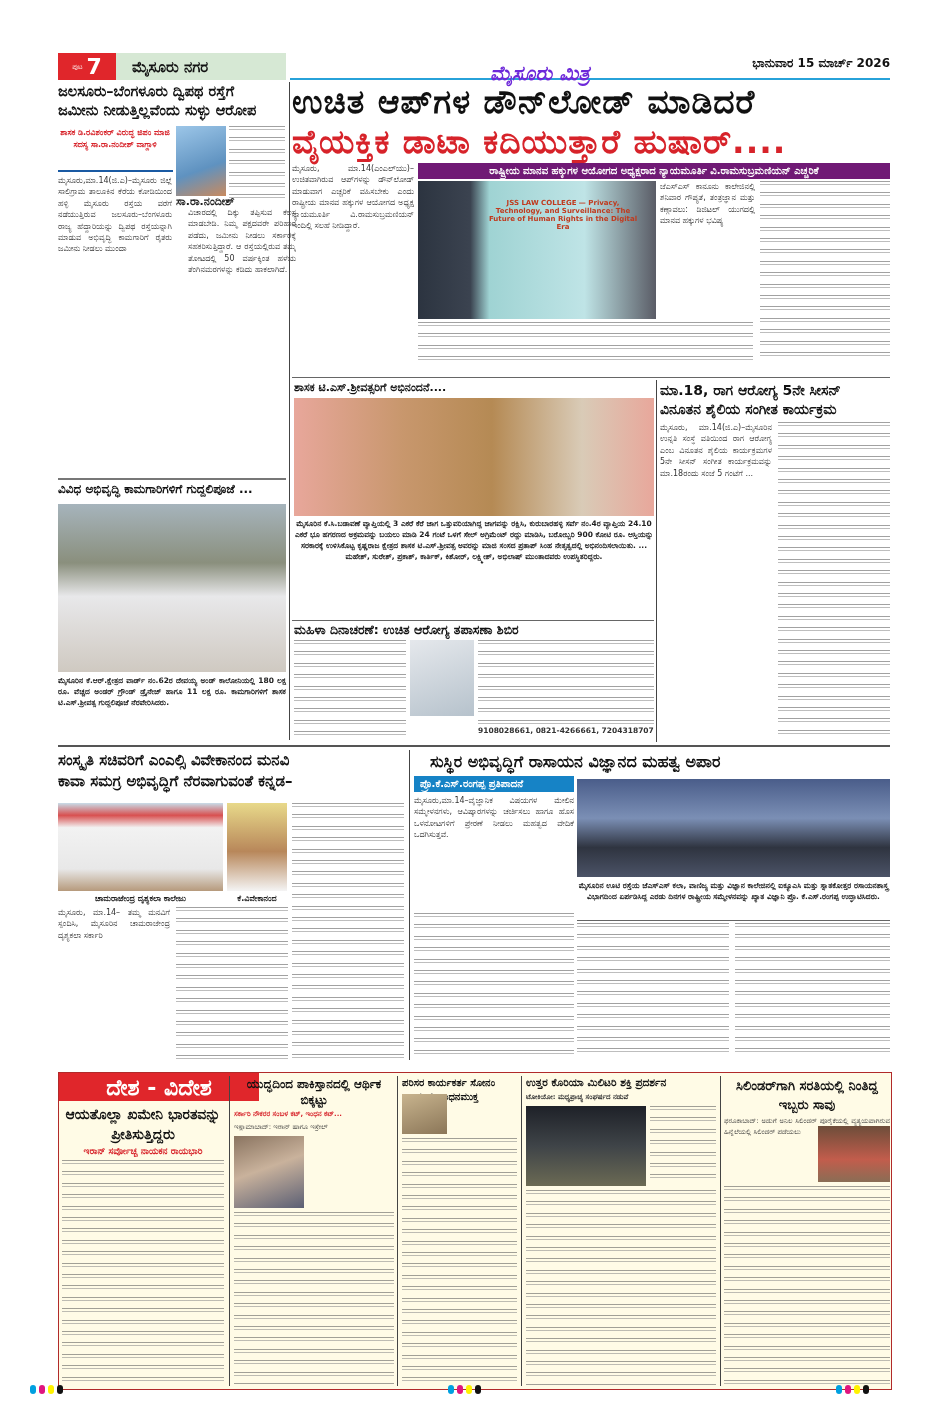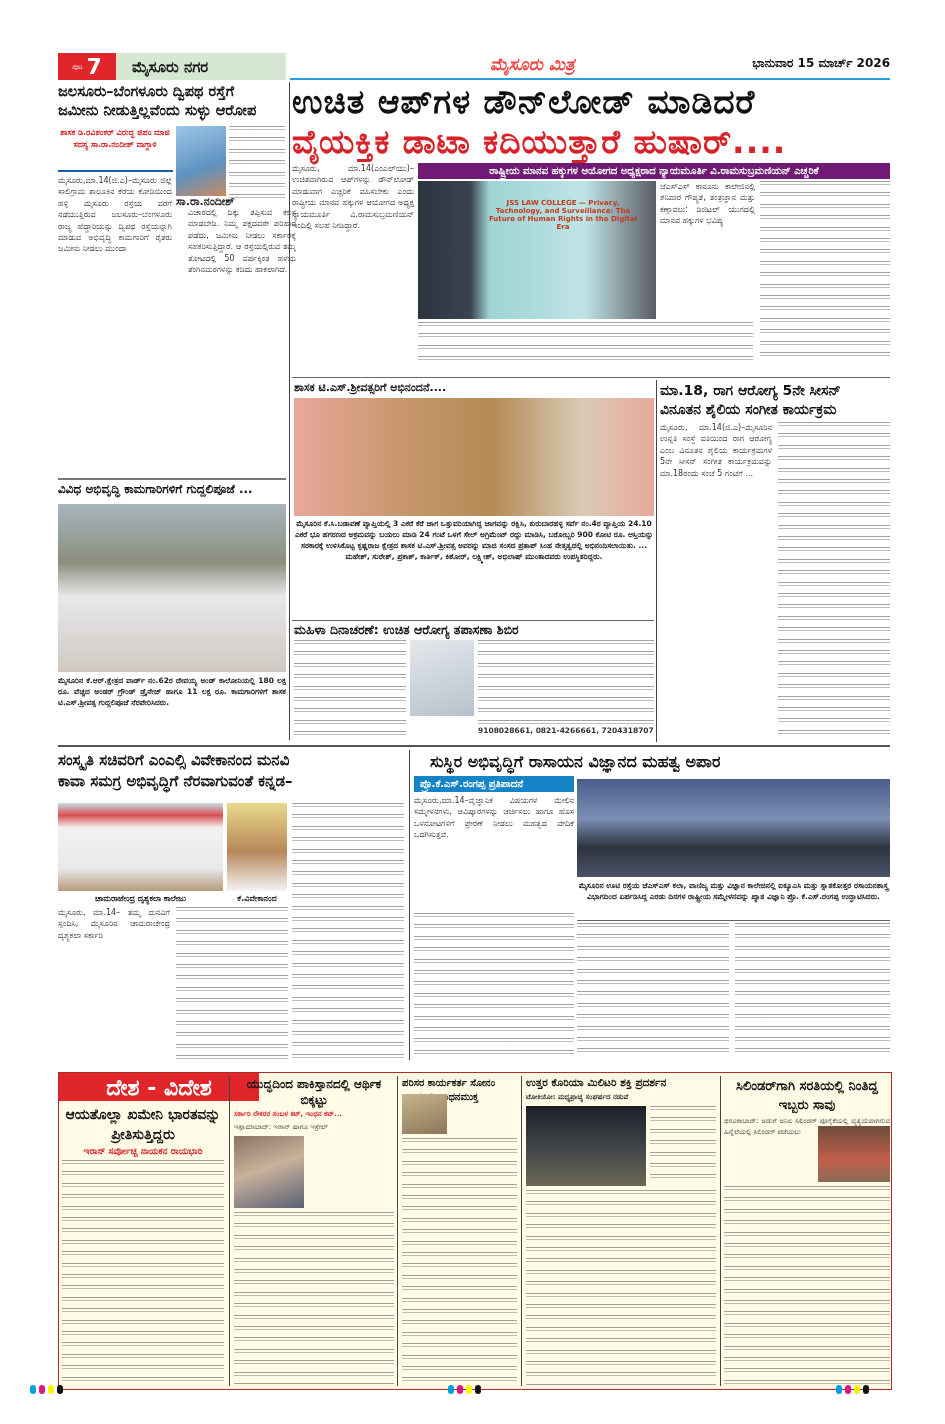--- a/index.html
+++ b/index.html
@@ -5,21 +5,21 @@
 *{box-sizing:border-box;margin:0;padding:0}
 html,body{width:945px;height:1424px;background:#fff;overflow:hidden}
 body{position:relative;font-family:"DejaVu Sans",sans-serif;color:#111}
 .abs{position:absolute}
 .page-strip{left:58px;top:53px;width:228px;height:27px;display:flex}
 .page-no{width:58px;background:#e0262b;color:#fff;display:flex;align-items:center;justify-content:center;gap:4px}
 .page-no .lbl{font-size:7px}
 .page-no .num{font-size:22px;font-weight:bold}
 .section-name{flex:1;background:#d6e8d4;font-size:15px;font-weight:bold;display:flex;align-items:center;padding-left:16px}
 .masthead{left:290px;top:50px;width:600px;height:30px;border-bottom:2px solid #27a2d9}
-.masthead-logo{position:absolute;left:200px;top:4px;color:#ef4444;font-size:17px;font-weight:bold;font-style:italic}
+.masthead-logo{position:absolute;left:200px;top:11px;color:#6d28d9;font-size:20px;font-weight:bold;font-style:italic}
 .masthead-date{position:absolute;right:0;top:6px;font-size:12px;font-weight:bold}
 .vrule{background:#444;width:1px}
 .hrule{background:#666;height:1px}
 .col-text{font-size:8px;line-height:11.4px;color:#333;text-align:justify;overflow:hidden}
 .lines{background:repeating-linear-gradient(to bottom,#555 0 1px,transparent 1px 3px,#888 3px 4px,transparent 4px 11.4px);opacity:.55}
 .photo{overflow:hidden}
 h1.lead{font-size:33px;font-weight:900;letter-spacing:1px;line-height:40px;white-space:nowrap}
 .red{color:#d7232a}
 .deck{background:#701a75;color:#fff;font-size:10px;font-weight:bold;display:flex;align-items:center;justify-content:center}
 .hd{font-weight:bold;white-space:nowrap}

